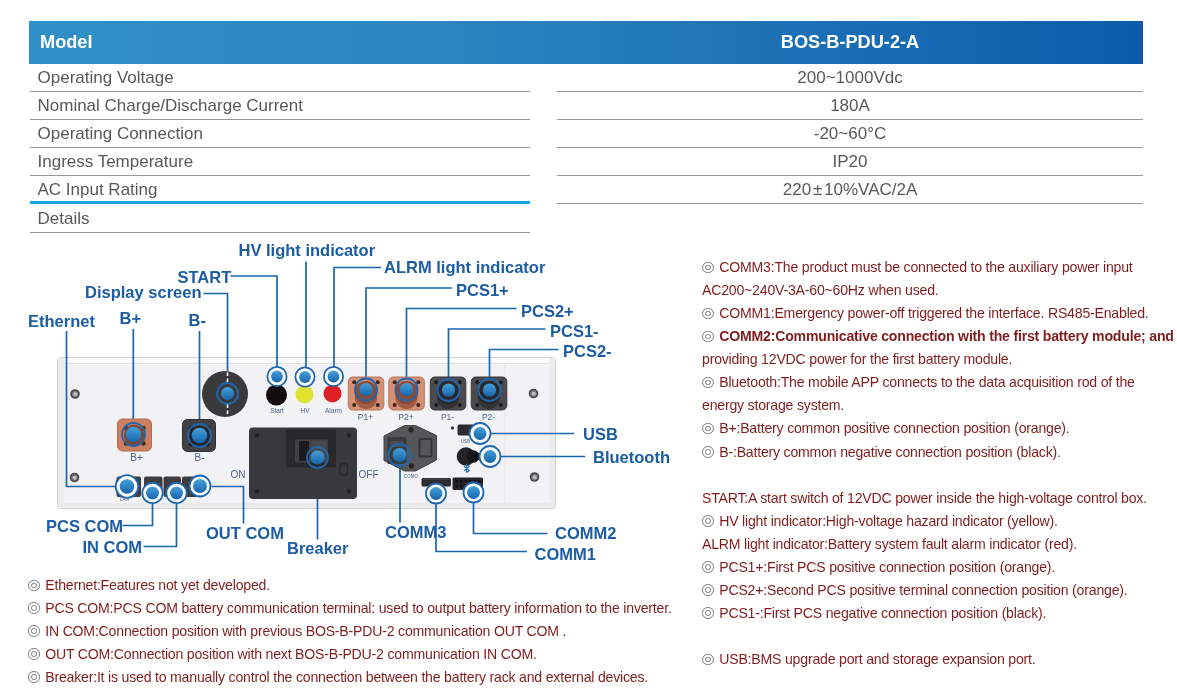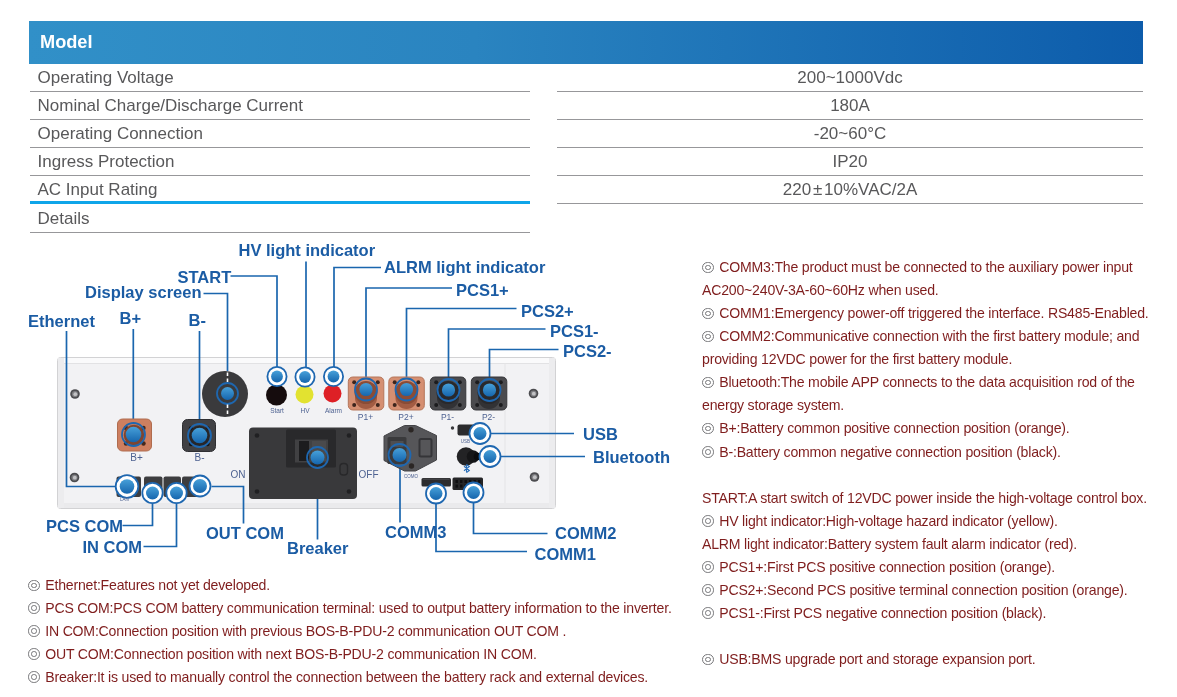--- a/index.html
+++ b/index.html
@@ -6,36 +6,36 @@
 .t{position:absolute;font-size:14.1px;letter-spacing:-0.2px;color:#7f1d1d;white-space:nowrap;line-height:23px;}
 .bb{display:inline-block;width:9.5px;height:9.5px;border:1.3px solid #77777a;border-radius:50%;
 position:relative;vertical-align:-1px;margin-right:2px;}
 #page .x{padding:0 1.8px;}
 .bb span{position:absolute;left:2px;top:2px;width:3.5px;height:3.5px;border:1px solid #77777a;border-radius:50%;}
 </style></head>
 <body>
 <div id="page">
 <div style="position:absolute;left:29px;top:21px;width:1114px;height:42.5px;background:linear-gradient(90deg,#3190c8 0%,#2a84c0 40%,#0d5cab 100%);"></div>
 <div style="position:absolute;left:40px;top:21px;height:25px;line-height:42.5px;color:#fff;font-size:18.2px;font-weight:bold;">Model</div>
-<div style="position:absolute;left:557px;top:21px;width:586px;height:42.5px;line-height:42.5px;color:#fff;font-size:18.2px;font-weight:bold;text-align:center;margin-top:48px;">BOS-B-PDU-2-A</div>
+<div style="position:absolute;left:557px;top:21px;width:586px;height:42.5px;line-height:42.5px;color:#fff;font-size:18.2px;font-weight:bold;text-align:center;">BOS-B-PDU-2-A</div>
 <div style="position:absolute;left:30px;top:63.5px;width:500px;height:28.2px;line-height:28.2px;border-bottom:1px solid #97979a;color:#58585a;font-size:17px;padding-left:7.5px;box-sizing:border-box;">Operating Voltage</div>
 <div style="position:absolute;left:557px;top:63.5px;width:586px;height:28.2px;line-height:28.2px;border-bottom:1px solid #97979a;color:#58585a;font-size:17px;text-align:center;box-sizing:border-box;">200~1000Vdc</div>
 <div style="position:absolute;left:30px;top:91.7px;width:500px;height:28.2px;line-height:28.2px;border-bottom:1px solid #97979a;color:#58585a;font-size:17px;padding-left:7.5px;box-sizing:border-box;">Nominal Charge/Discharge Current</div>
 <div style="position:absolute;left:557px;top:91.7px;width:586px;height:28.2px;line-height:28.2px;border-bottom:1px solid #97979a;color:#58585a;font-size:17px;text-align:center;box-sizing:border-box;">180A</div>
 <div style="position:absolute;left:30px;top:119.9px;width:500px;height:28.2px;line-height:28.2px;border-bottom:1px solid #97979a;color:#58585a;font-size:17px;padding-left:7.5px;box-sizing:border-box;">Operating Connection</div>
 <div style="position:absolute;left:557px;top:119.9px;width:586px;height:28.2px;line-height:28.2px;border-bottom:1px solid #97979a;color:#58585a;font-size:17px;text-align:center;box-sizing:border-box;">-20~60°C</div>
-<div style="position:absolute;left:30px;top:148.1px;width:500px;height:28.2px;line-height:28.2px;border-bottom:1px solid #97979a;color:#58585a;font-size:17px;padding-left:7.5px;box-sizing:border-box;">Ingress Protection</div>
+<div style="position:absolute;left:30px;top:148.1px;width:500px;height:28.2px;line-height:28.2px;border-bottom:1px solid #97979a;color:#58585a;font-size:17px;padding-left:7.5px;box-sizing:border-box;">Ingress Temperature</div>
 <div style="position:absolute;left:557px;top:148.1px;width:586px;height:28.2px;line-height:28.2px;border-bottom:1px solid #97979a;color:#58585a;font-size:17px;text-align:center;box-sizing:border-box;">IP20</div>
 <div style="position:absolute;left:30px;top:176.3px;width:500px;height:28.2px;line-height:28.2px;border-bottom:3px solid #0ea5e9;color:#58585a;font-size:17px;padding-left:7.5px;box-sizing:border-box;">AC Input Rating</div>
 <div style="position:absolute;left:557px;top:176.3px;width:586px;height:28.2px;line-height:28.2px;border-bottom:1px solid #97979a;color:#58585a;font-size:17px;text-align:center;box-sizing:border-box;">220<span class="x">±</span>10%VAC/2A</div>
 <div style="position:absolute;left:30px;top:204.5px;width:500px;height:28.2px;line-height:28.2px;border-bottom:1px solid #97979a;color:#58585a;font-size:17px;padding-left:7.5px;box-sizing:border-box;">Details</div>
 <div class="t" style="left:702px;top:256.0px;"><span class="bb"><span></span></span> COMM3:The product must be connected to the auxiliary power input</div>
 <div class="t" style="left:702px;top:279.1px;">AC200~240V-3A-60~60Hz when used.</div>
 <div class="t" style="left:702px;top:302.1px;"><span class="bb"><span></span></span> COMM1:Emergency power-off triggered the interface. RS485-Enabled.</div>
-<div class="t" style="left:702px;top:325.2px;"><span class="bb"><span></span></span> COMM2:Communicative connection with the first battery module; and</div>
+<div class="t" style="left:702px;top:325.2px;font-weight:bold;"><span class="bb"><span></span></span> COMM2:Communicative connection with the first battery module; and</div>
 <div class="t" style="left:702px;top:348.2px;">providing 12VDC power for the first battery module.</div>
 <div class="t" style="left:702px;top:371.3px;"><span class="bb"><span></span></span> Bluetooth:The mobile APP connects to the data acquisition rod of the</div>
 <div class="t" style="left:702px;top:394.4px;">energy storage system.</div>
 <div class="t" style="left:702px;top:417.4px;"><span class="bb"><span></span></span> B+:Battery common positive connection position (orange).</div>
 <div class="t" style="left:702px;top:440.5px;"><span class="bb"><span></span></span> B-:Battery common negative connection position (black).</div>
 <div class="t" style="left:702px;top:486.6px;">START:A start switch of 12VDC power inside the high-voltage control box.</div>
 <div class="t" style="left:702px;top:509.7px;"><span class="bb"><span></span></span> HV light indicator:High-voltage hazard indicator (yellow).</div>
 <div class="t" style="left:702px;top:532.7px;">ALRM light indicator:Battery system fault alarm indicator (red).</div>
 <div class="t" style="left:702px;top:555.8px;"><span class="bb"><span></span></span> PCS1+:First PCS positive connection position (orange).</div>
 <div class="t" style="left:702px;top:578.8px;"><span class="bb"><span></span></span> PCS2+:Second PCS positive terminal connection position (orange).</div>

